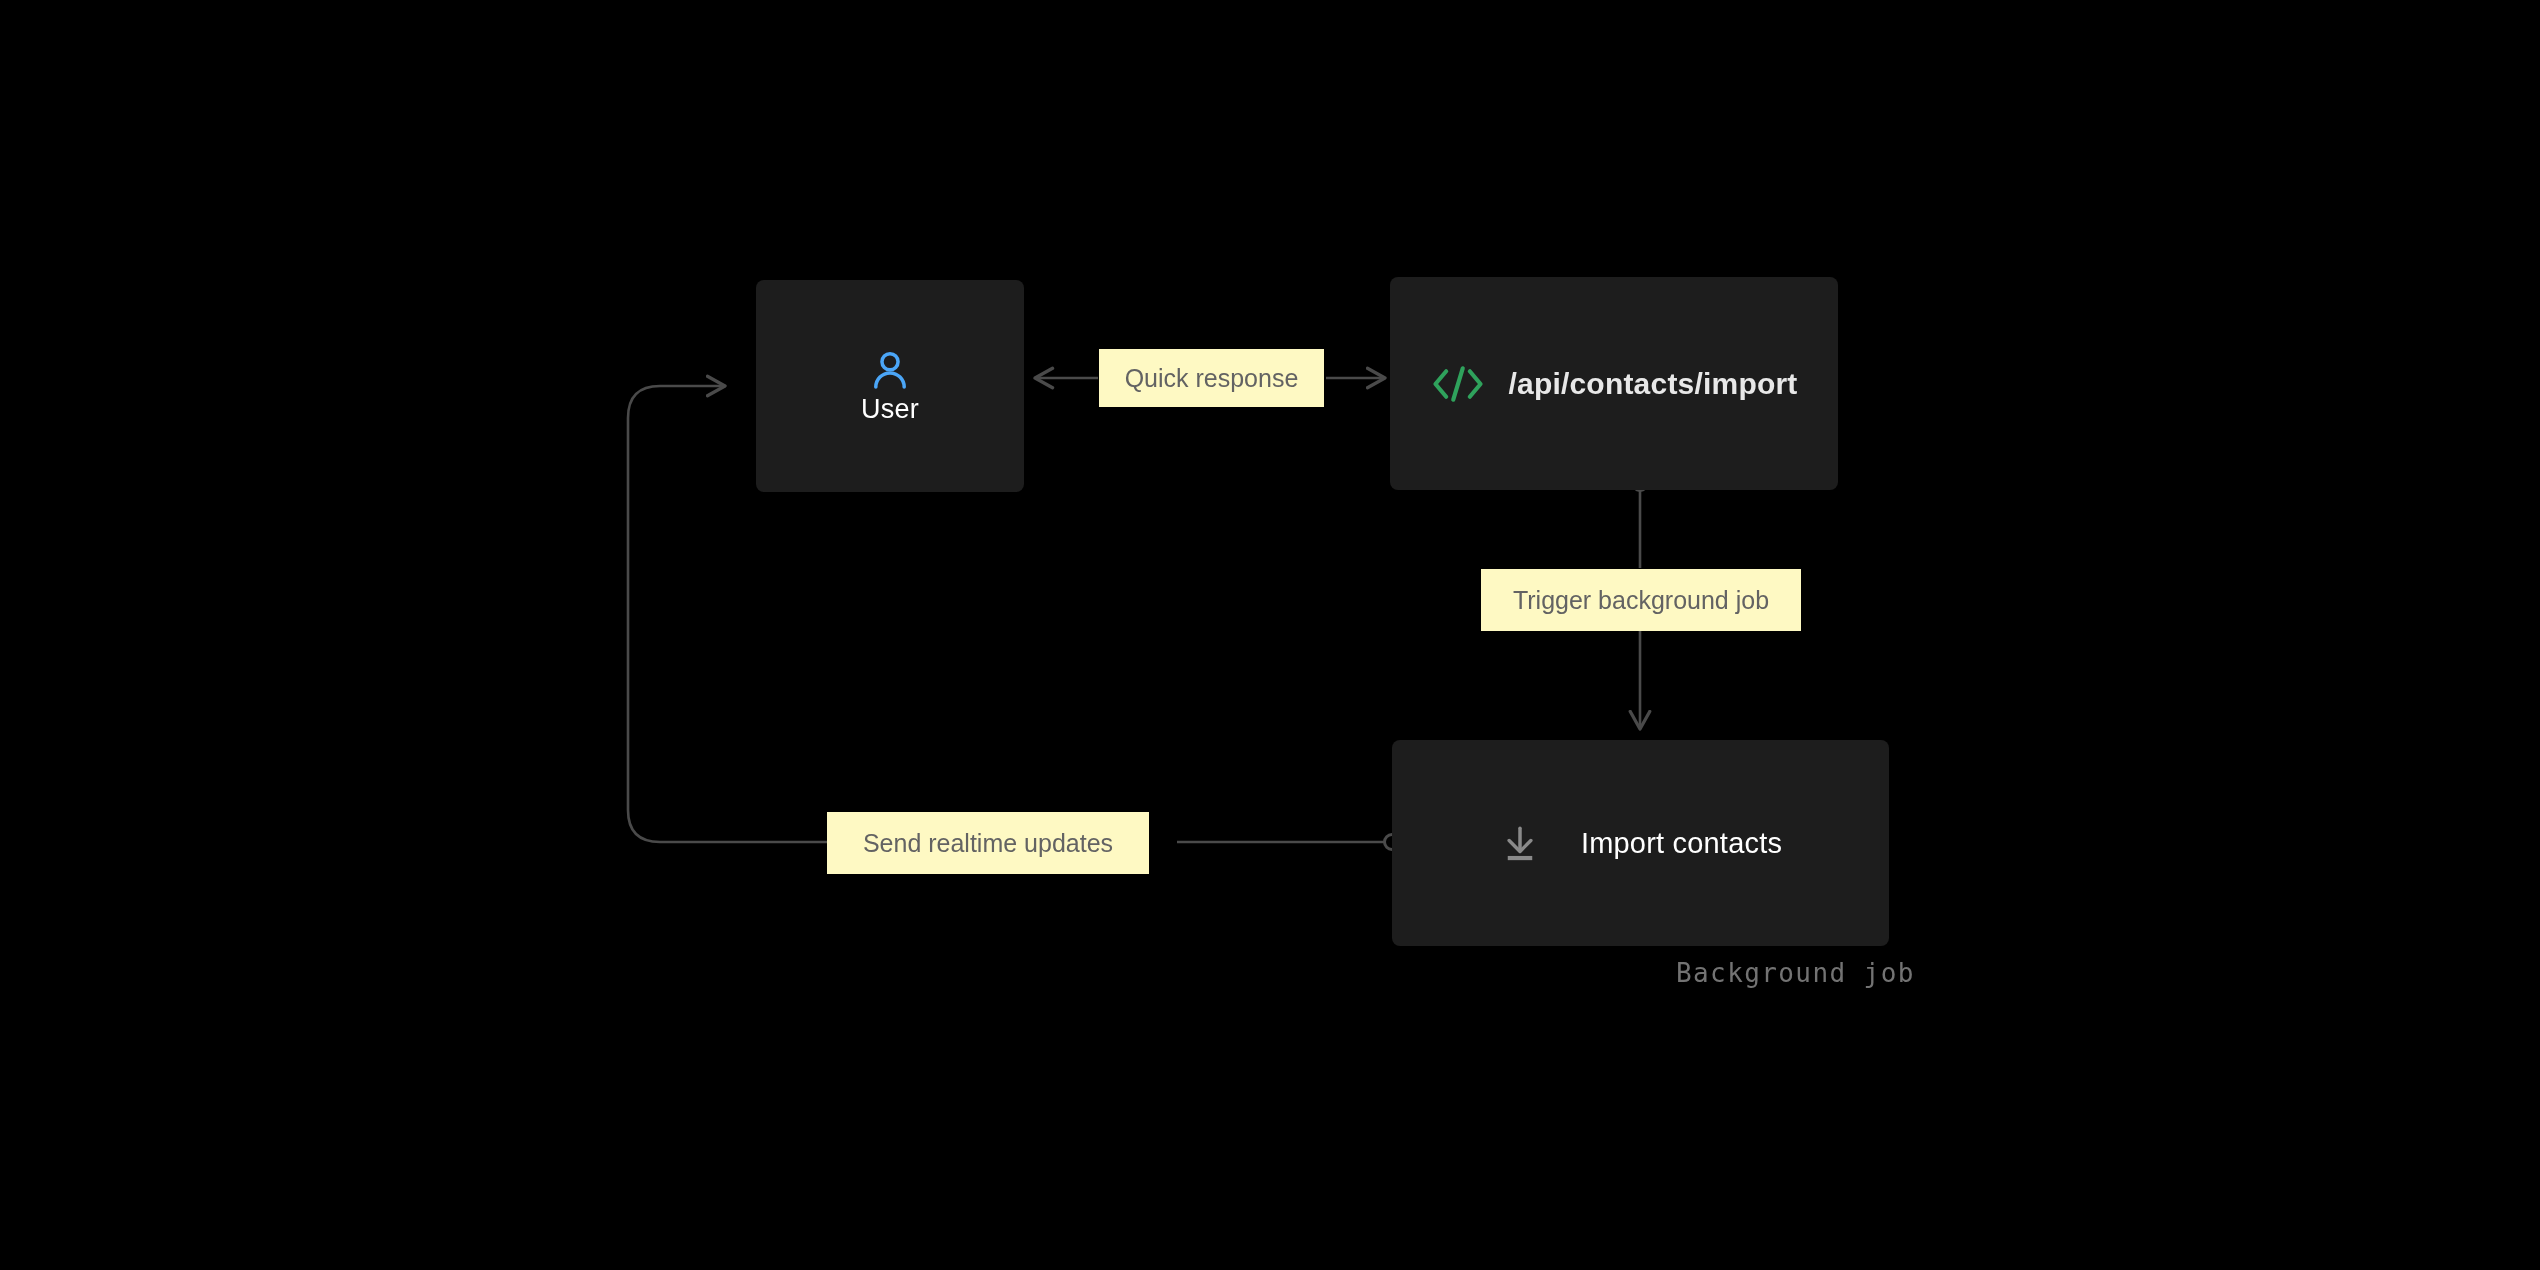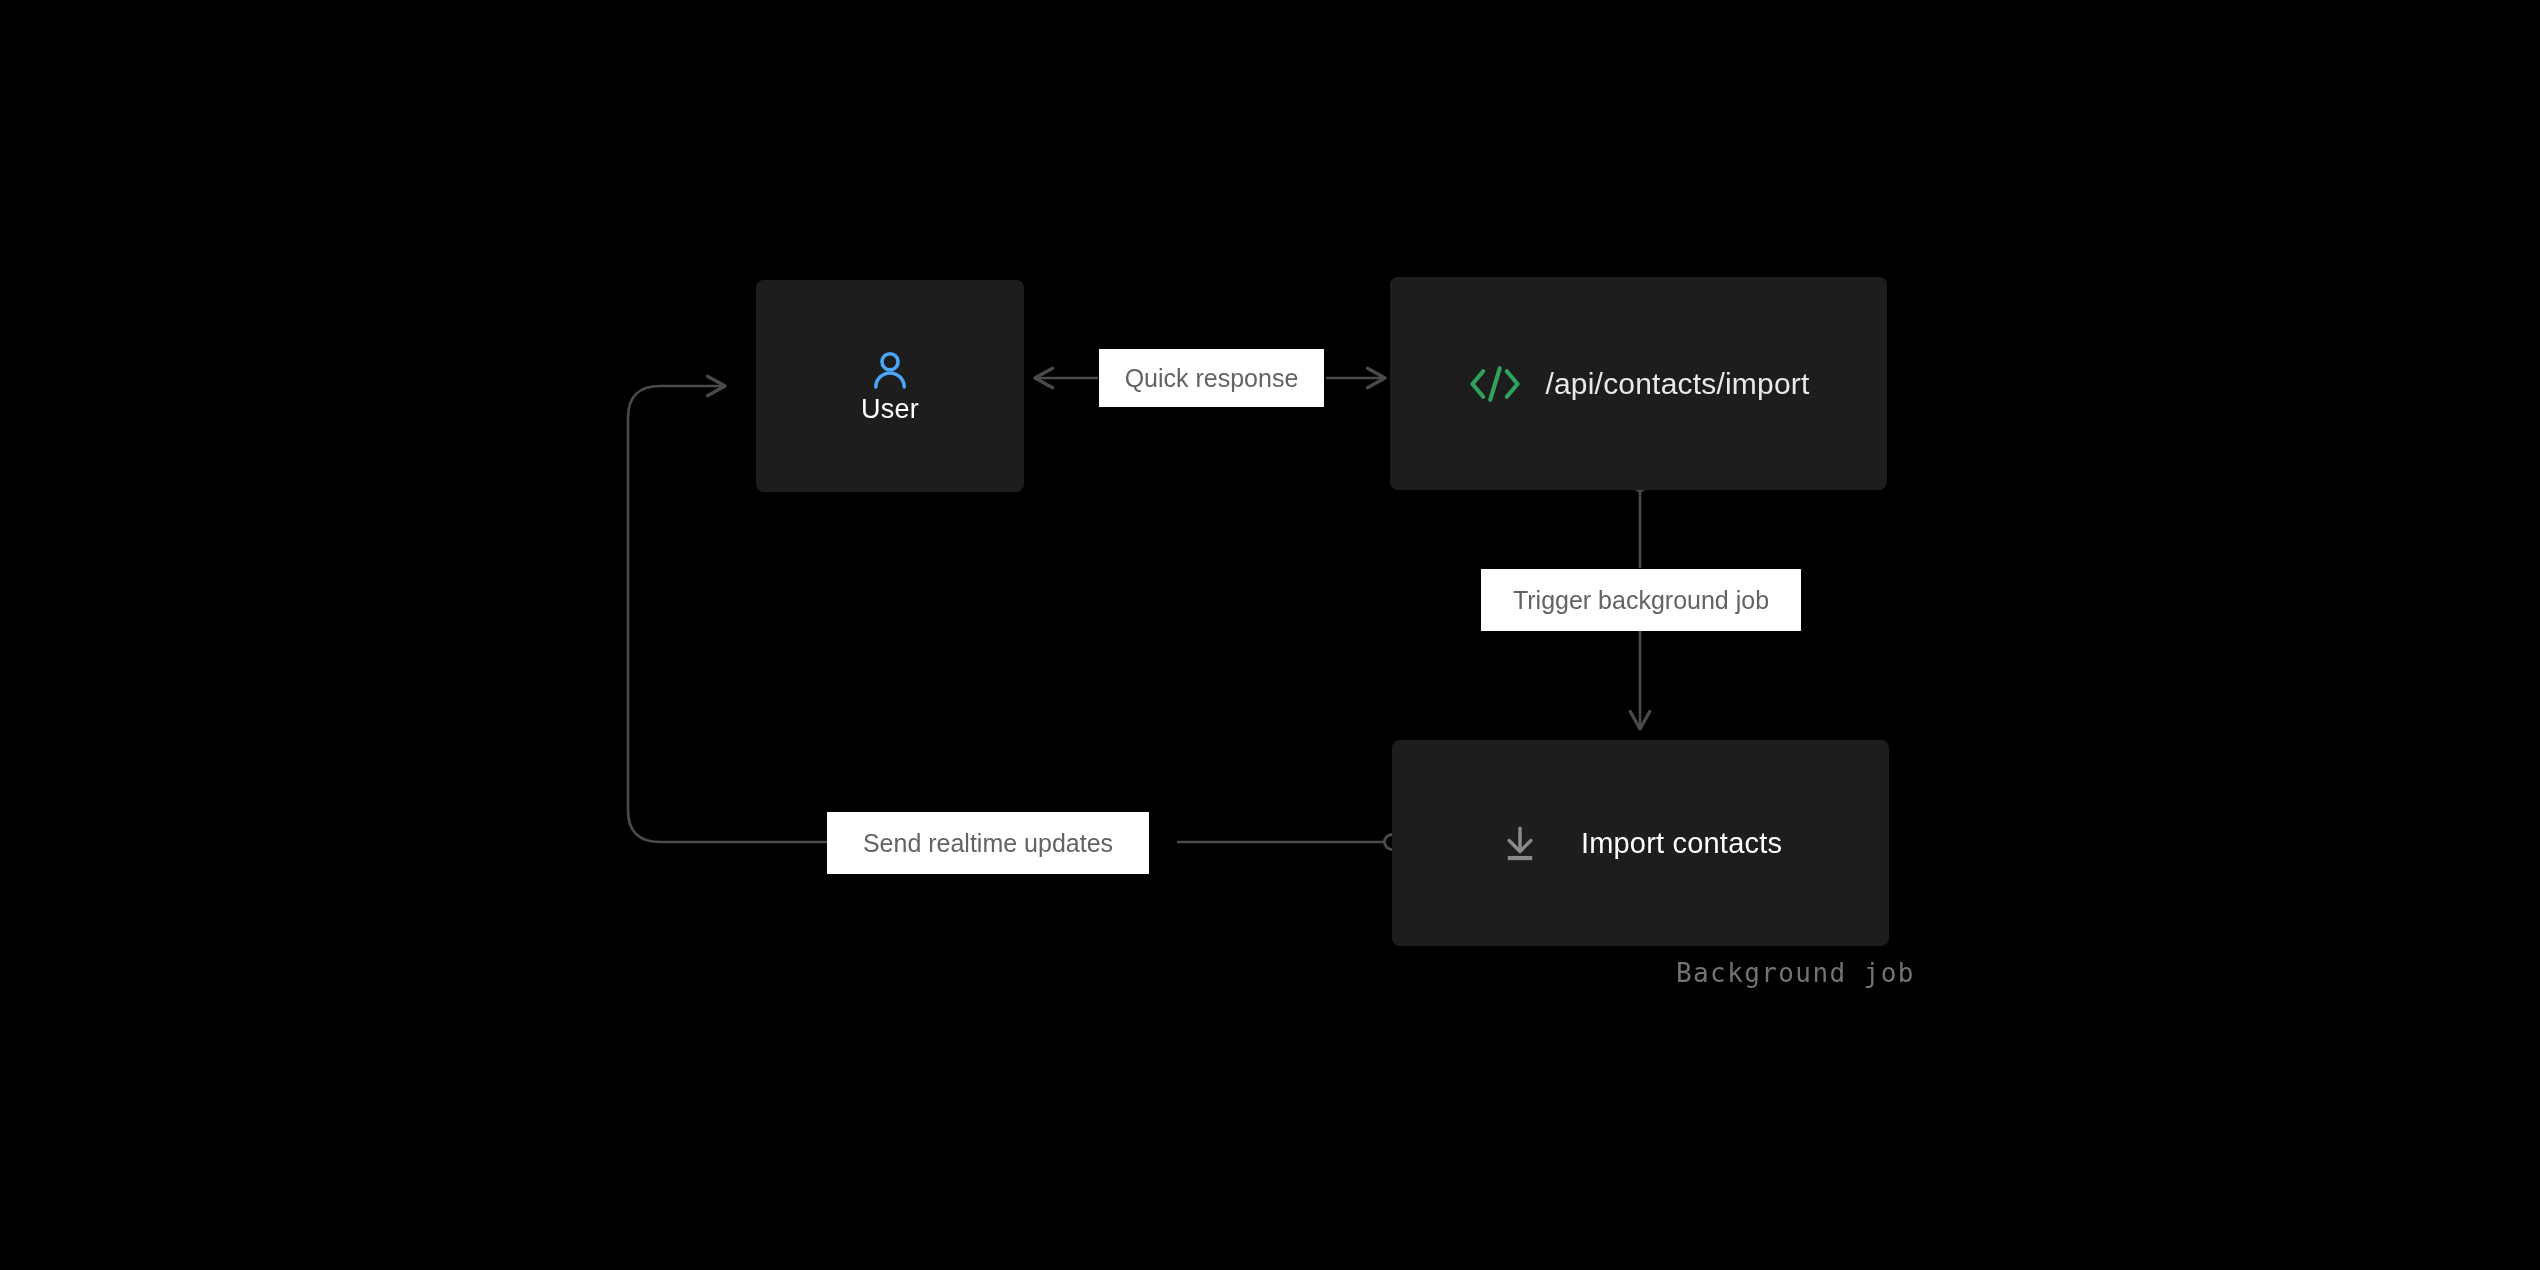--- a/index.html
+++ b/index.html
@@ -50,22 +50,23 @@
   #node-user {
     left: 756px;
     top: 280px;
     width: 268px;
     height: 212px;
     flex-direction: column;
   }
   #node-api {
     left: 1390px;
     top: 277px;
-    width: 497px;
+    width: 448px;
     height: 213px;
+    font-weight: bold;
   }
   #node-job {
     left: 1392px;
     top: 740px;
     width: 497px;
     height: 206px;
     gap: 40px;
   }
 
   .node-label {
@@ -83,21 +84,21 @@
     font-size: 29px;
   }
 
   .icon-user { width: 46px; height: 46px; display: block; }
   .icon-code { width: 56px; height: 40px; display: block; }
   .icon-download { width: 42px; height: 42px; display: block; }
 
   
   .edge-label {
     position: absolute;
-    background: #ffffff;
+    background: #fef9c3;
     color: #636363;
     font-size: 25px;
     line-height: 1;
     padding: 17px 20px;
     white-space: nowrap;
     box-sizing: border-box;
     display: flex;
     align-items: center;
     justify-content: center;
   }

